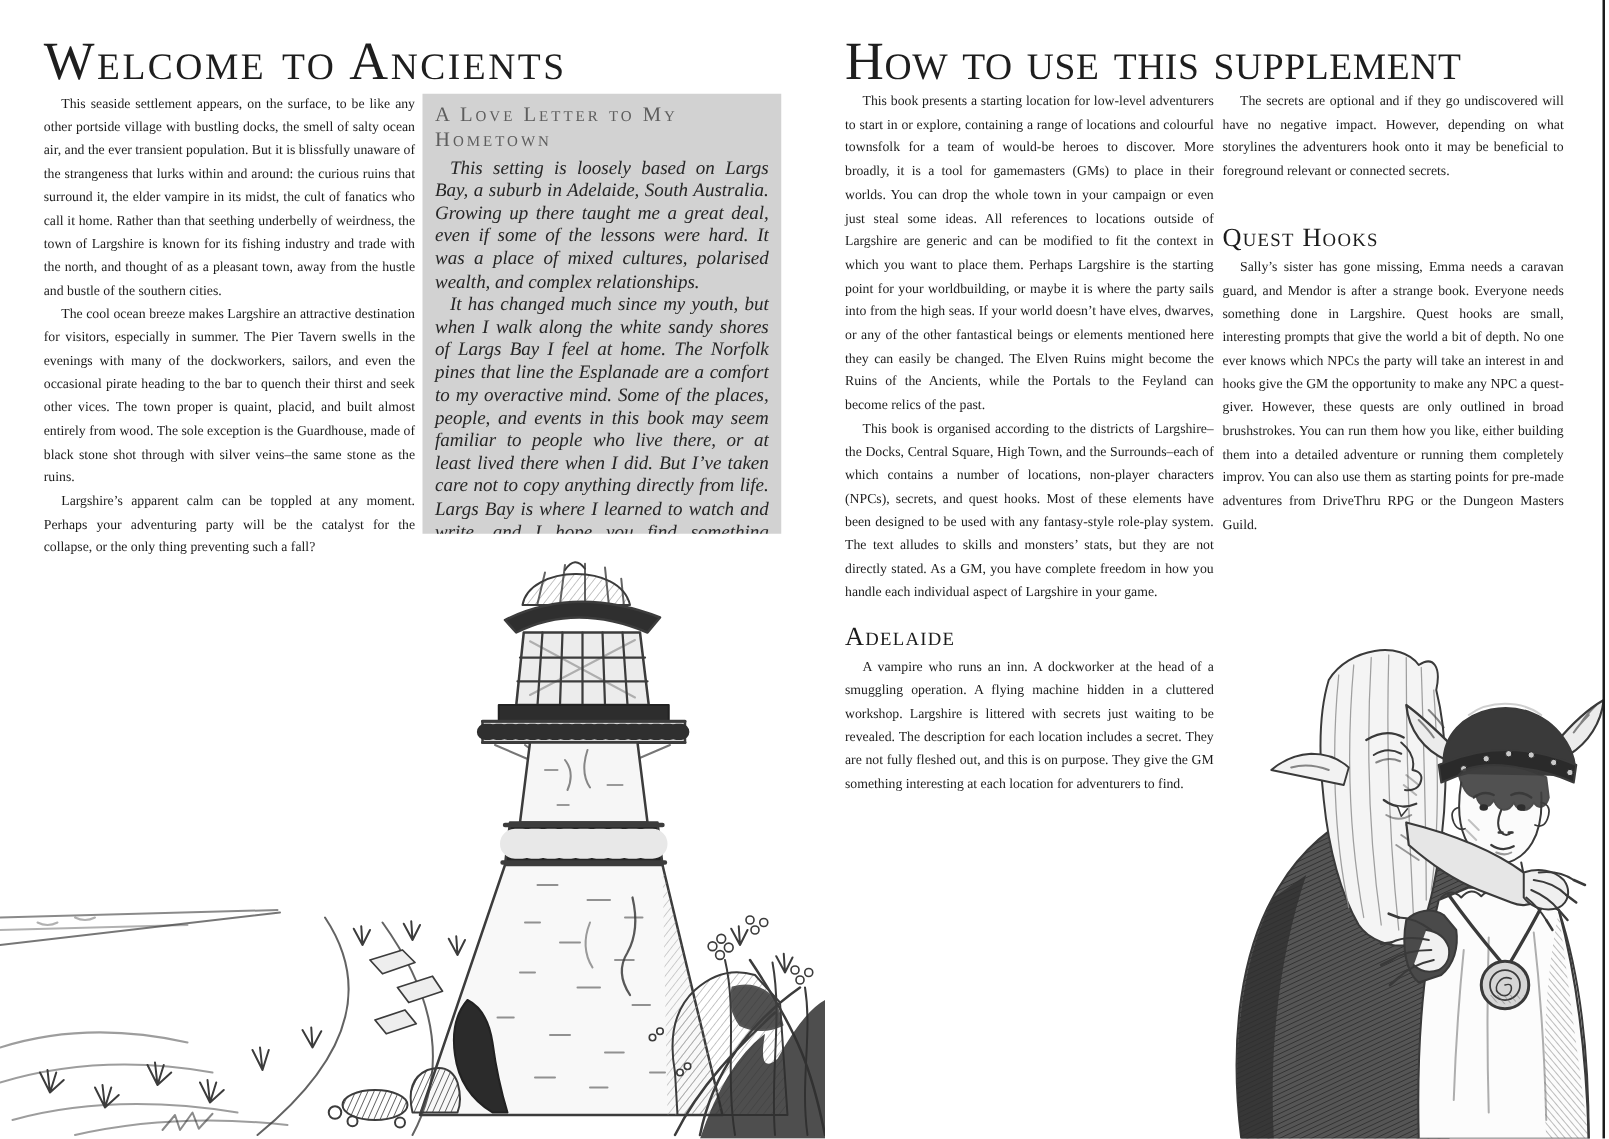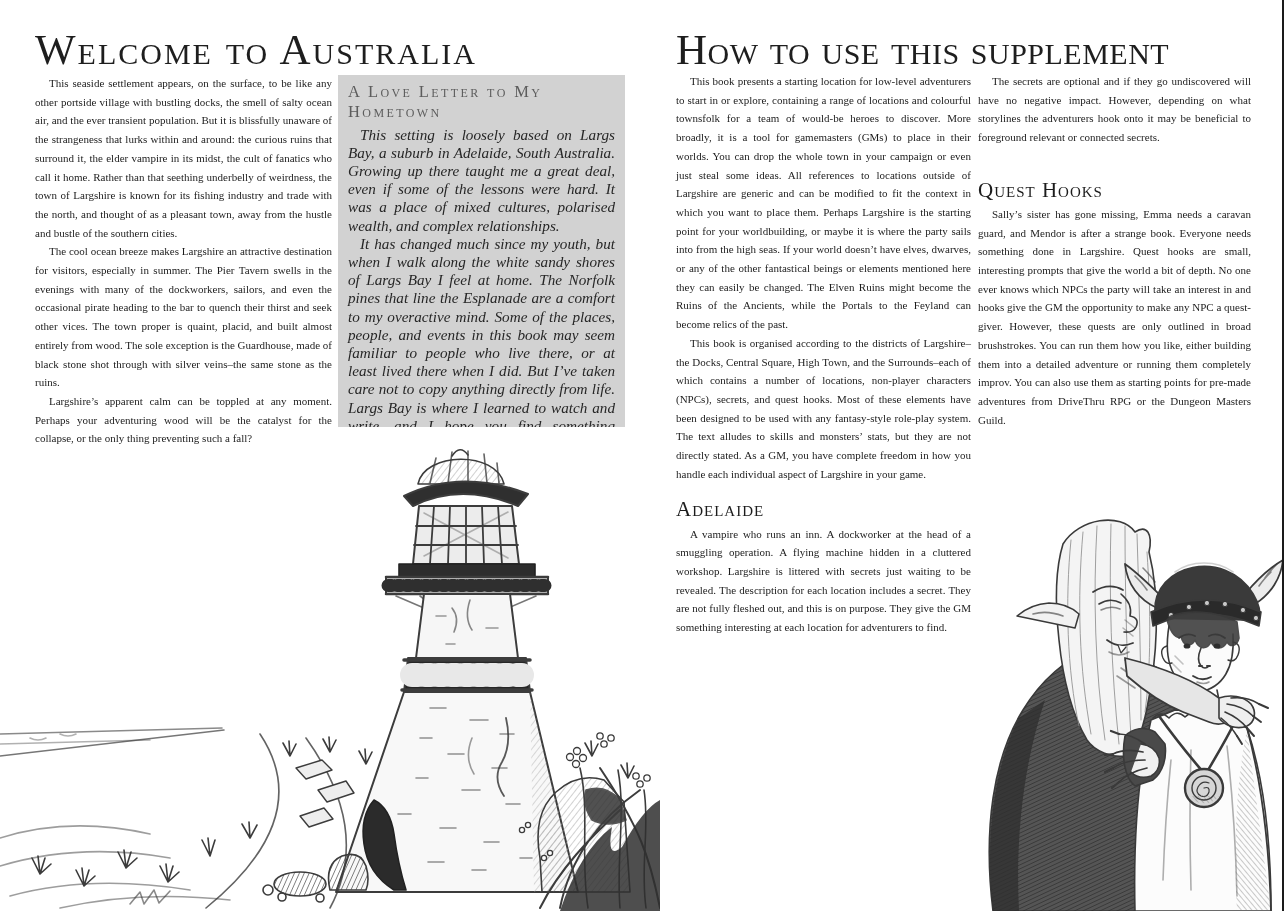--- a/index.html
+++ b/index.html
@@ -46,26 +46,26 @@
   #characters-art{left:975px;top:500px;width:312px;height:411px;}
   .edge-line{
     position:absolute;top:0;bottom:0;right:3px;width:2px;background:#1a1a1a;
   }
 </style>
 </head>
 <body>
 
 <div class="spread">
 
-  <h1 class="page-title" id="title-left">Welcome to Australia</h1>
+  <h1 class="page-title" id="title-left">Welcome to Ancients</h1>
 
   <div class="col" id="left-col1">
     <p>This seaside settlement appears, on the surface, to be like any other portside village with bustling docks, the smell of salty ocean air, and the ever transient population. But it is blissfully unaware of the strangeness that lurks within and around: the curious ruins that surround it, the elder vampire in its midst, the cult of fanatics who call it home. Rather than that seething underbelly of weirdness, the town of Largshire is known for its fishing industry and trade with the north, and thought of as a pleasant town, away from the hustle and bustle of the southern cities.</p>
     <p>The cool ocean breeze makes Largshire an attractive destination for visitors, especially in summer. The Pier Tavern swells in the evenings with many of the dockworkers, sailors, and even the occasional pirate heading to the bar to quench their thirst and seek other vices. The town proper is quaint, placid, and built almost entirely from wood. The sole exception is the Guardhouse, made of black stone shot through with silver veins–the same stone as the ruins.</p>
-    <p>Largshire’s apparent calm can be toppled at any moment. Perhaps your adventuring wood will be the catalyst for the collapse, or the only thing preventing such a fall?</p>
+    <p>Largshire’s apparent calm can be toppled at any moment. Perhaps your adventuring party will be the catalyst for the collapse, or the only thing preventing such a fall?</p>
   </div>
 
   <div class="sidebar-box">
     <h2 class="sidebar-heading">A Love Letter to My Hometown</h2>
     <p>This setting is loosely based on Largs Bay, a suburb in Adelaide, South Australia. Growing up there taught me a great deal, even if some of the lessons were hard. It was a place of mixed cultures, polarised wealth, and complex relationships.</p>
     <p>It has changed much since my youth, but when I walk along the white sandy shores of Largs Bay I feel at home. The Norfolk pines that line the Esplanade are a comfort to my overactive mind. Some of the places, people, and events in this book may seem familiar to people who live there, or at least lived there when I did. But I’ve taken care not to copy anything directly from life. Largs Bay is where I learned to watch and write, and I hope you find something worthwhile here.</p>
 
   </div>
 
   <svg class="illustration" id="lighthouse-art" viewBox="0 0 660 473" xmlns="http://www.w3.org/2000/svg">

